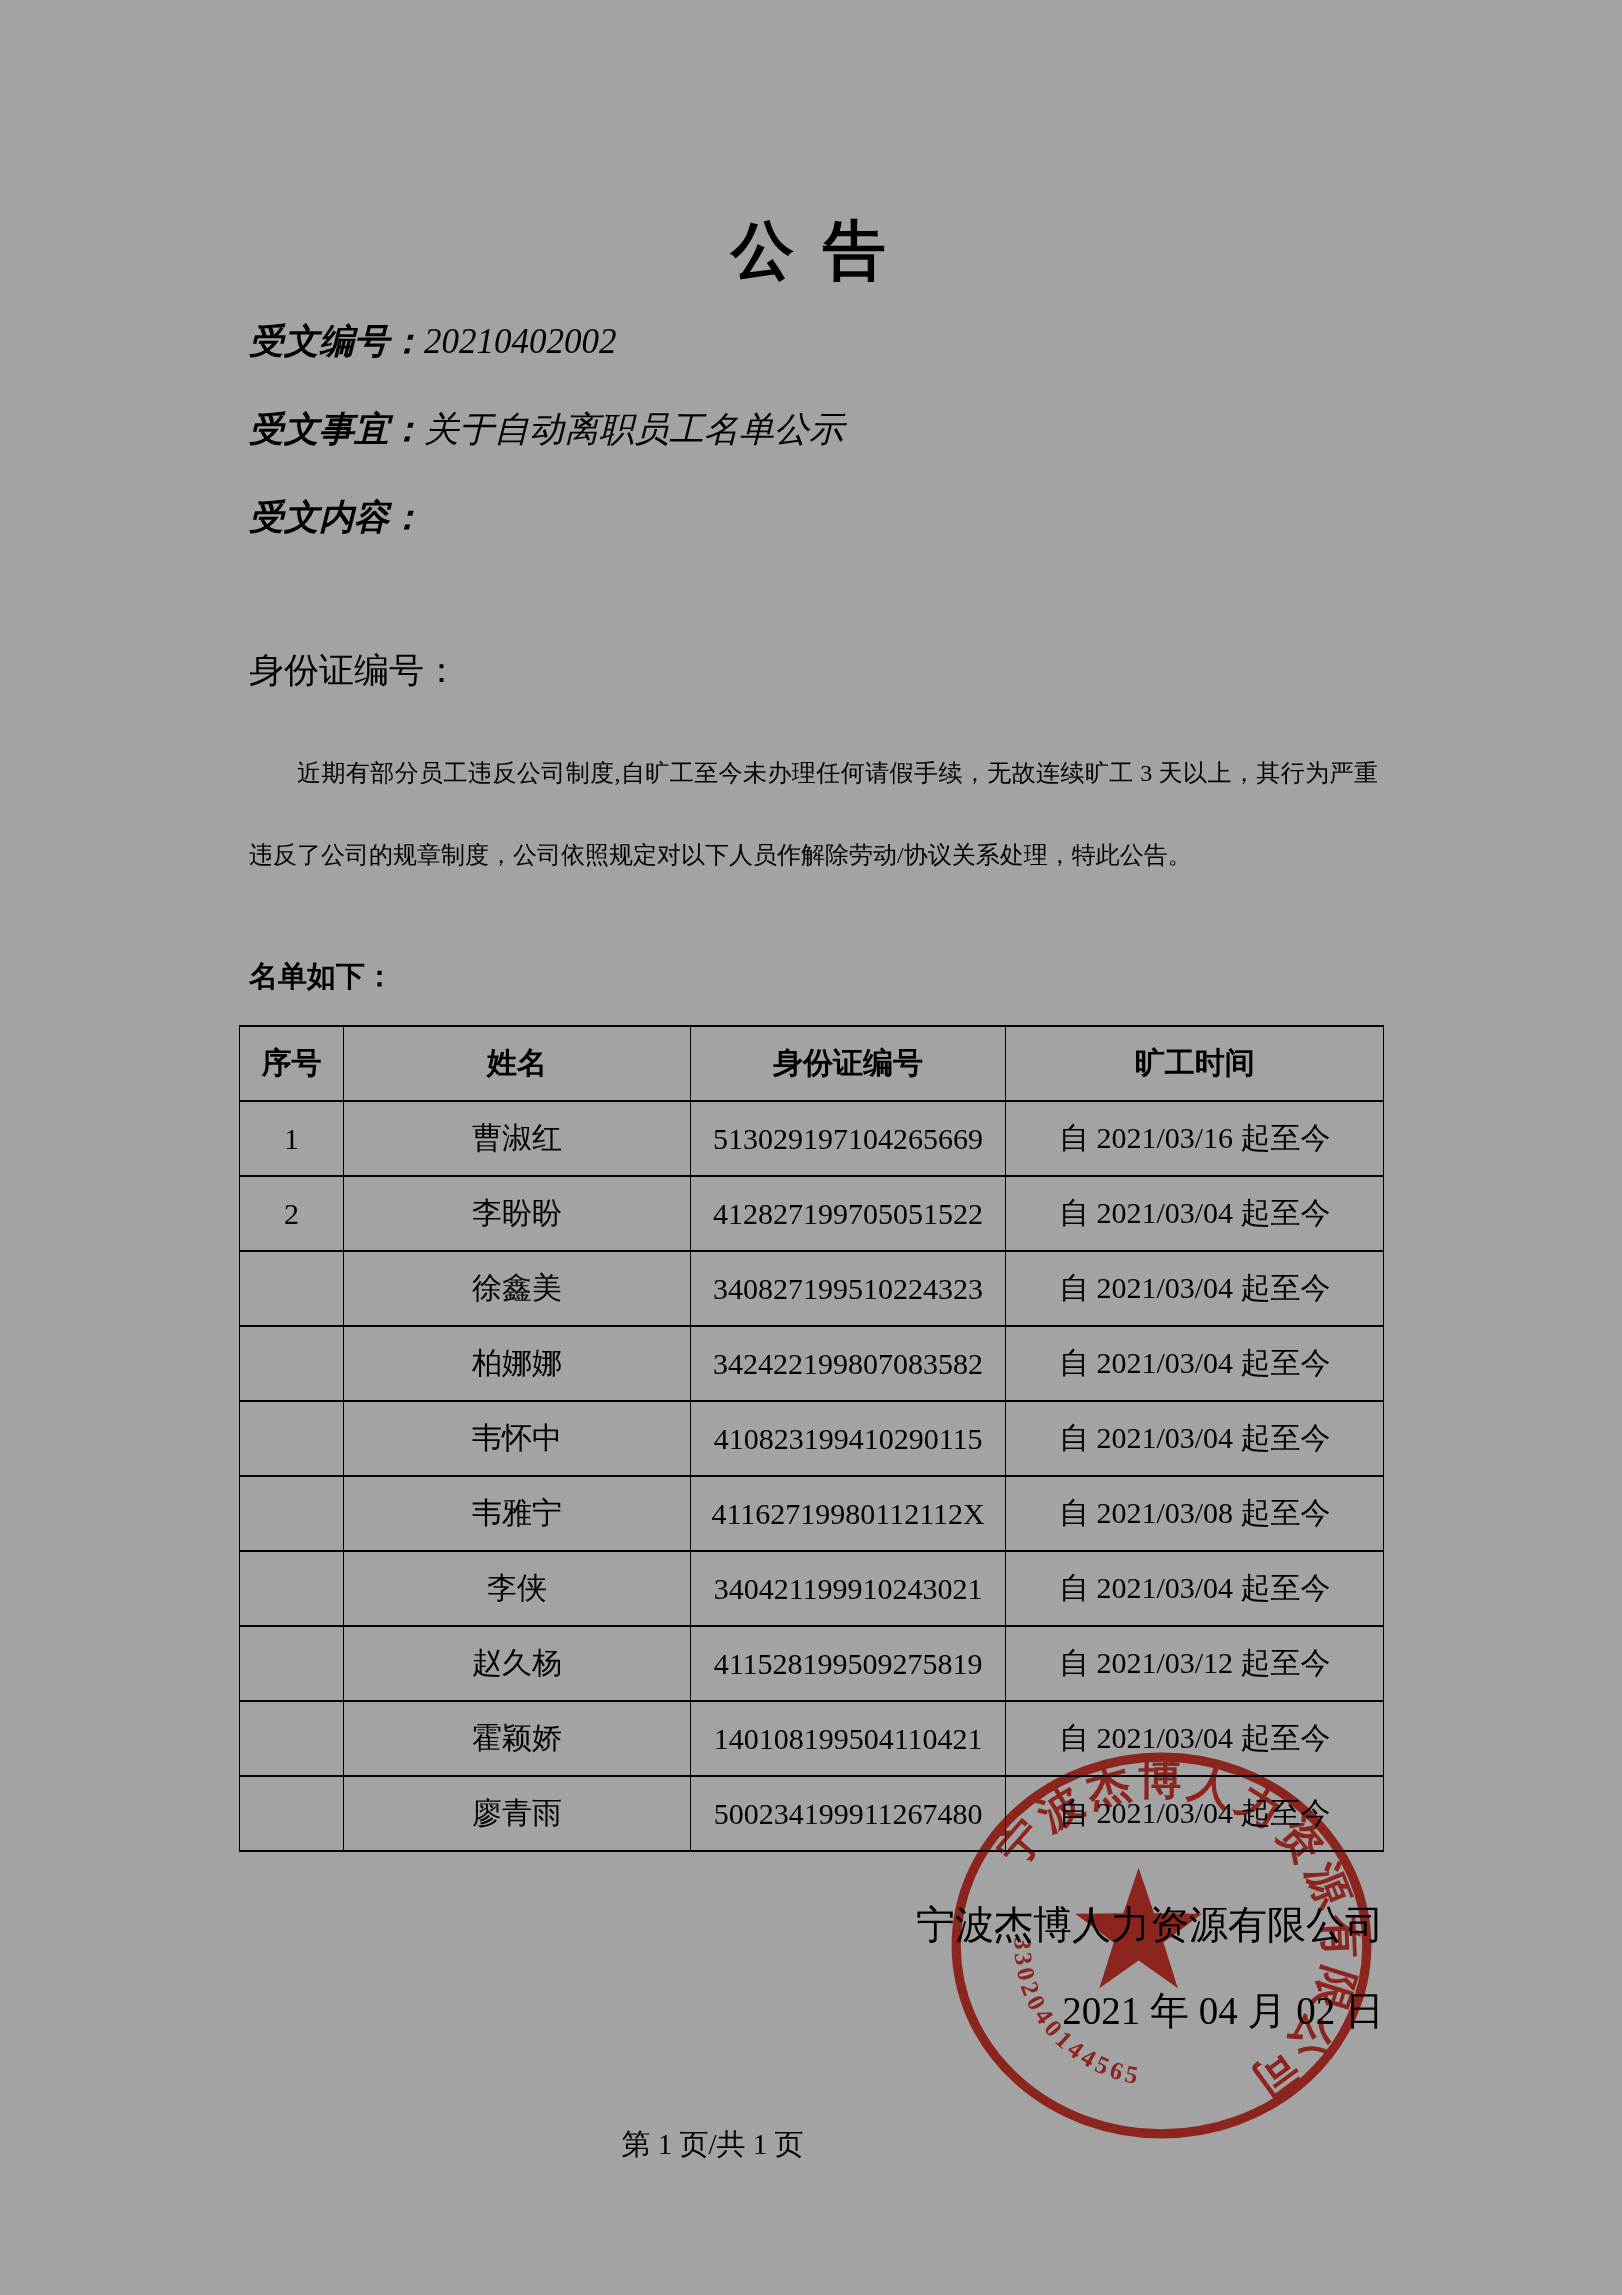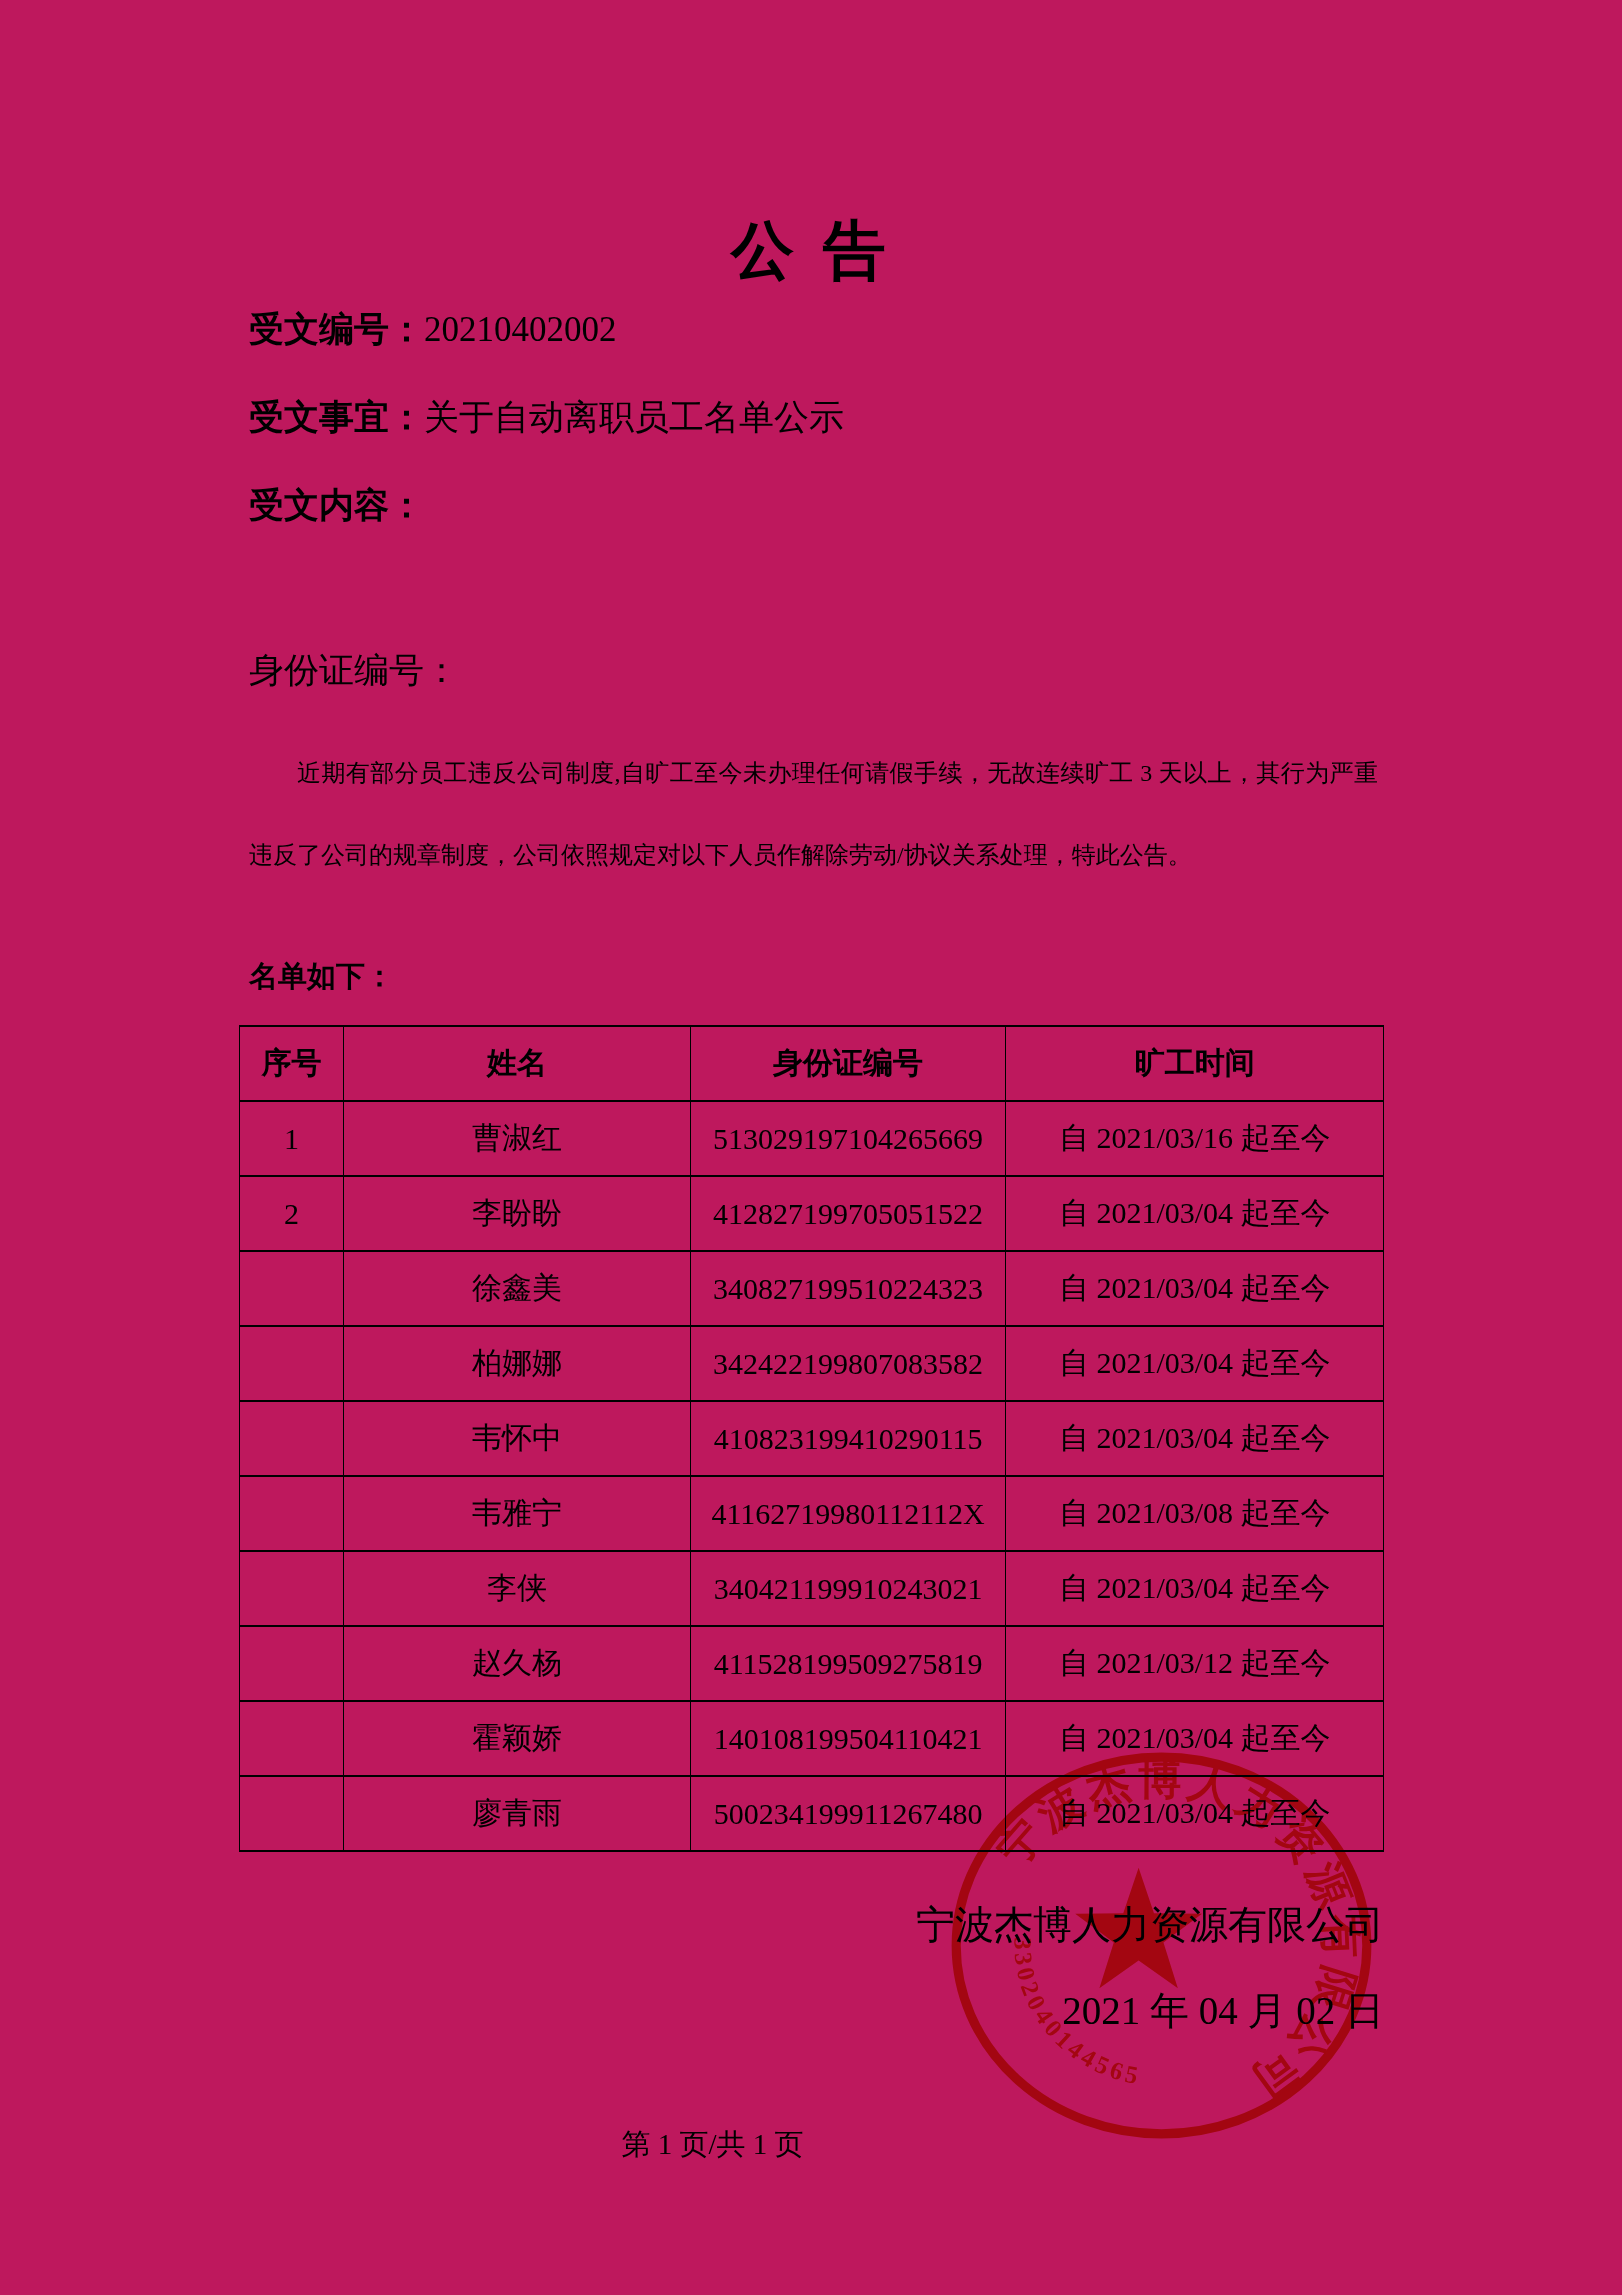--- a/index.html
+++ b/index.html
@@ -1,33 +1,34 @@
 <!DOCTYPE html>
 <html style="font-size:10.5px"><head>
 <meta charset="utf-8">
 <style>
   html,body{margin:0;padding:0;background:#888;}
   .page{
     position:relative;
     width:1623px;height:2295px;
-    background:#be185d;
+    background:#a3a3a3;
     font-family:"Liberation Serif","DejaVu Serif",serif;
     color:#000;
     overflow:hidden;
   }
   .doc-title{
     position:absolute;top:208px;left:0;width:1623px;
     text-align:center;
     font-size:63px;font-weight:bold;
     letter-spacing:6.5px;
   }
   .meta-block{
-    position:absolute;top:286px;left:249px;width:1139px;
+    position:absolute;top:298px;left:249px;width:1139px;
     font-size:35px;line-height:88px;
     white-space:nowrap;
+    font-style:italic;
   }
   .meta-line .lbl{font-weight:bold;}
   .salutation{
     position:absolute;top:651px;left:249px;
     font-size:35px;line-height:39px;
   }
   .body-paragraph{
     position:absolute;top:732px;left:249px;width:1129px;
     font-size:24px;line-height:82px;
     text-align:justify;text-indent:2em;

